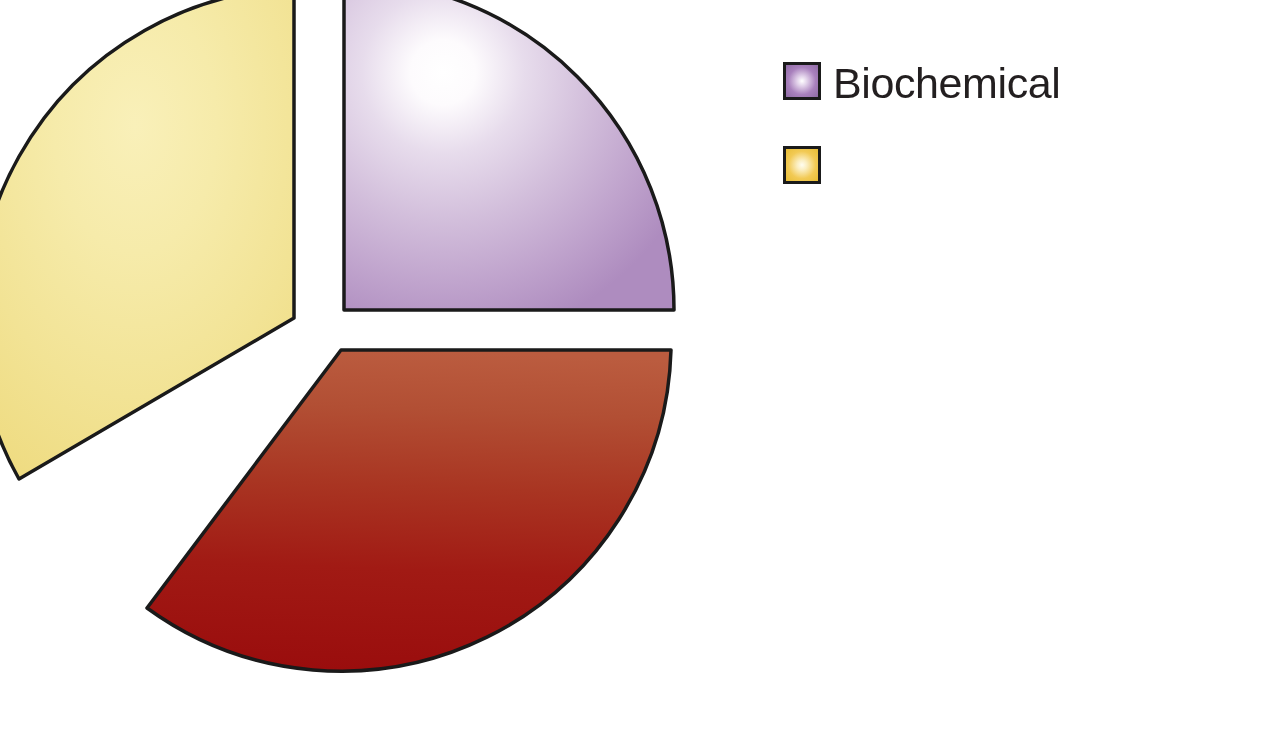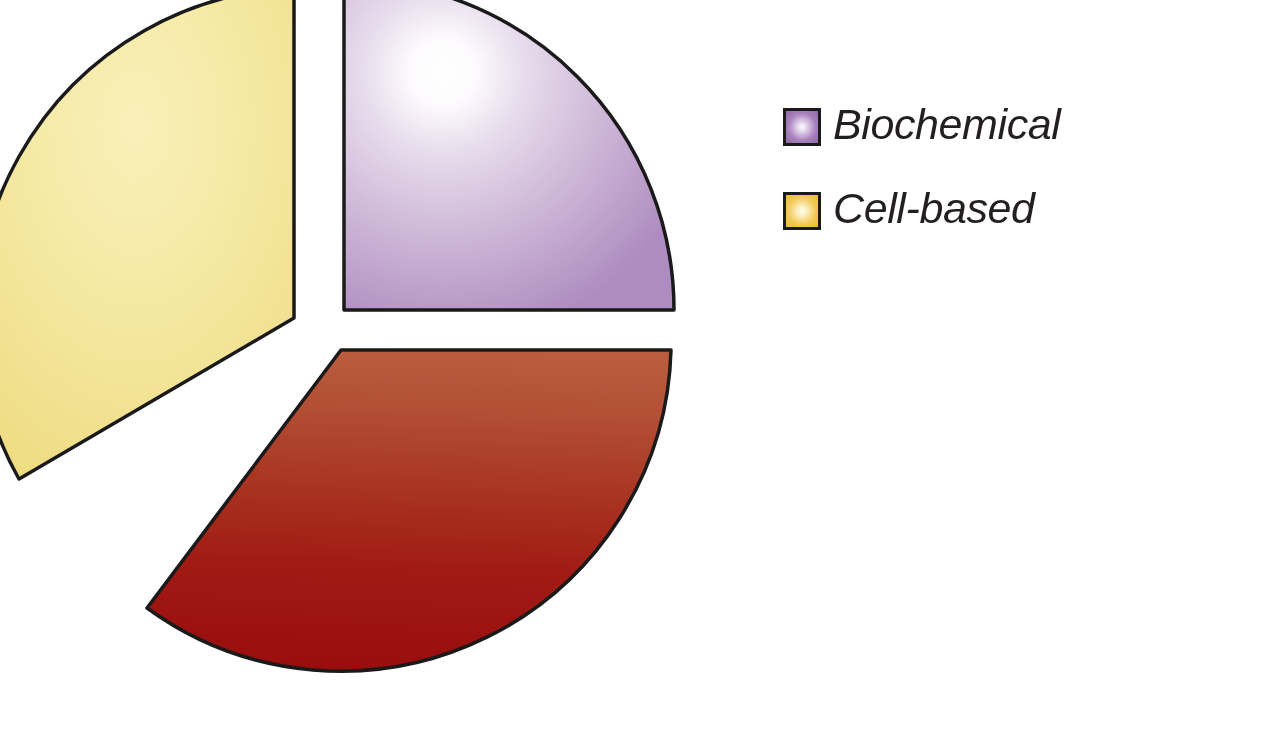--- a/index.html
+++ b/index.html
@@ -31,23 +31,22 @@
     display: block;
   }
   .legend {
     position: absolute;
     left: 783px;
     top: 62px;
     width: 420px;
   }
   .legend-row {
     display: flex;
-    align-items: flex-end;
+    align-items: flex-start;
     height: 84px;
-    font-style: italic;
   }
   .legend-swatch {
     width: 38px;
     height: 38px;
     flex: 0 0 38px;
     border: 3px solid #1a1a1a;
     box-sizing: border-box;
     margin-right: 12px;
   }
   .legend-label {
@@ -129,18 +128,17 @@
   <div class="legend">
 
     <div class="legend-row">
       <span class="legend-swatch" style="background:radial-gradient(circle at 50% 50%, #ffffff 0%, #e2d2ea 22%, #a981bd 60%, #8e6aa4 100%);"></span>
       <span class="legend-label">Biochemical</span>
     </div>
 
 
     <div class="legend-row">
       <span class="legend-swatch" style="background:radial-gradient(circle at 50% 50%, #fffdf0 0%, #fbeec0 22%, #f2ca55 60%, #e8bd34 100%);"></span>
-      <span class="legend-label">Cell-based</span>
     </div>
 
   </div>
 
 </div>
 
 </body></html>

